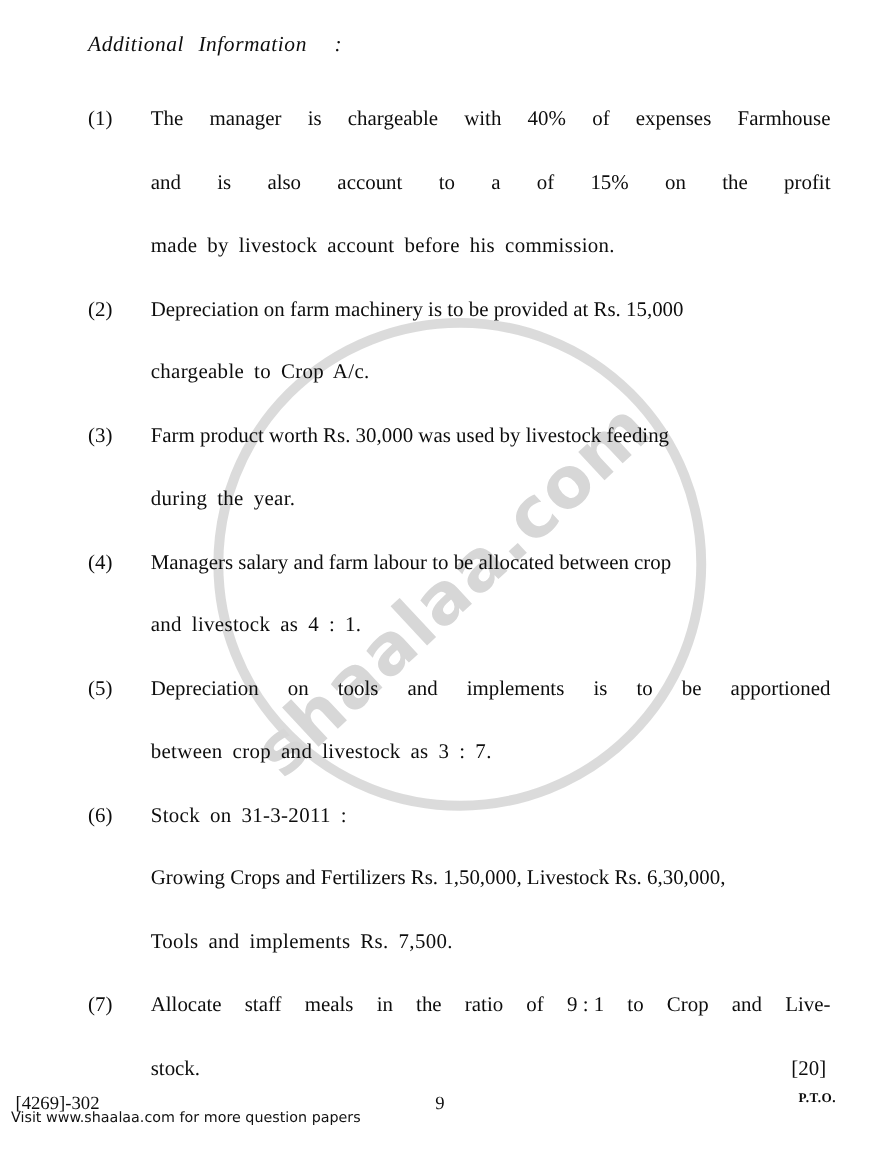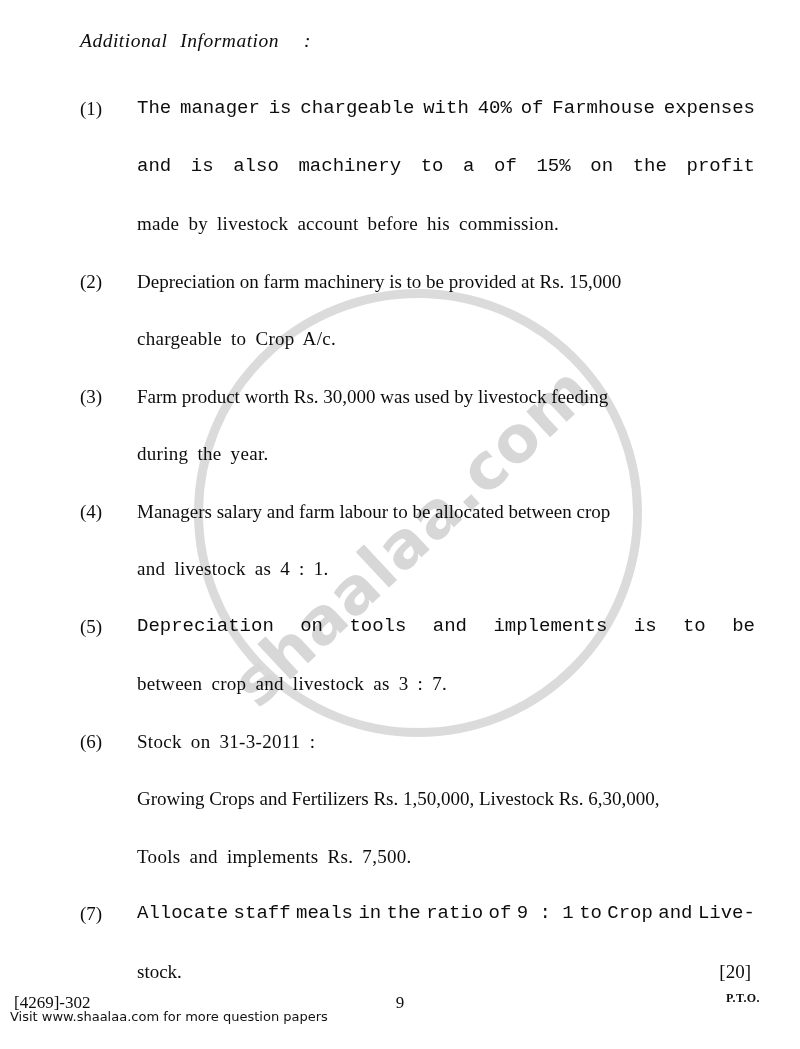--- a/index.html
+++ b/index.html
@@ -105,21 +105,20 @@
     line-height: 57.5px;
     height: 57.5px;
     white-space: nowrap;
     position: relative;
   }
   
   .line.justify {
     display: flex;
     justify-content: space-between;
     width: 618px;
-    font-family: Liberation Mono, monospace;
   }
   .line.justify > span { display: inline-block; }
   .line.loose {
     letter-spacing: 0.3px;
     word-spacing: 4px;
   }
   .line .marks {
     position: absolute;
     right: 4px;
     top: 0;
@@ -190,28 +189,28 @@
         <div class="item-num">(1)</div>
         <div class="item-lines">
           <div class="line justify">
             <span>The</span>
               <span>manager</span>
               <span>is</span>
               <span>chargeable</span>
               <span>with</span>
               <span>40%</span>
               <span>of</span>
+              <span>expenses</span>
               <span>Farmhouse</span>
-              <span>expenses</span>
           </div>
           <div class="line justify">
             <span>and</span>
               <span>is</span>
               <span>also</span>
-              <span>machinery</span>
+              <span>account</span>
               <span>to</span>
               <span>a</span>
               <span>of</span>
               <span>15%</span>
               <span>on</span>
               <span>the</span>
               <span>profit</span>
           </div>
           <div class="line loose">made by livestock account before his commission.</div>
         </div>
@@ -246,20 +245,21 @@
         <div class="item-lines">
           <div class="line justify">
             <span>Depreciation</span>
               <span>on</span>
               <span>tools</span>
               <span>and</span>
               <span>implements</span>
               <span>is</span>
               <span>to</span>
               <span>be</span>
+              <span>apportioned</span>
           </div>
           <div class="line loose">between crop and livestock as 3 : 7.</div>
         </div>
       </div>
 
       <div class="item">
         <div class="item-num">(6)</div>
         <div class="item-lines">
           <div class="line loose">Stock on 31-3-2011 :</div>
           <div class="line">Growing Crops and Fertilizers Rs. 1,50,000, Livestock Rs. 6,30,000,</div>

